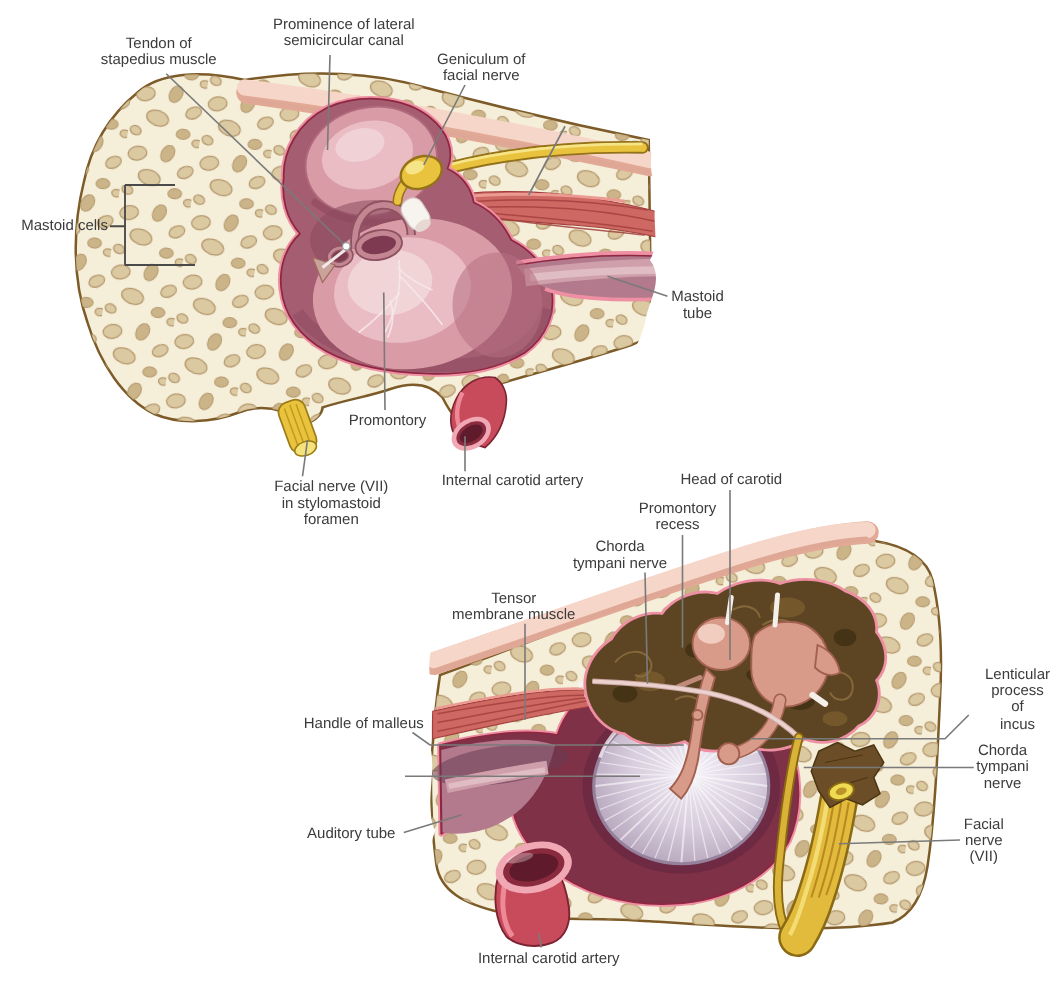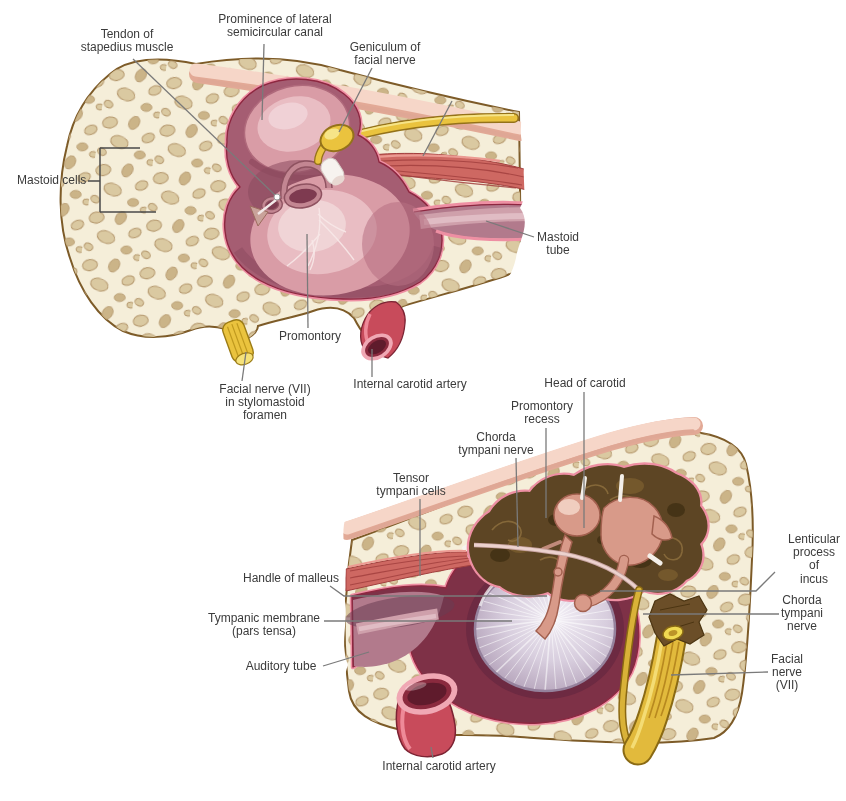--- a/index.html
+++ b/index.html
@@ -429,24 +429,22 @@
 in stylomastoid
 foramen</div>
 <div class="lbl" style="left:410px;top:378px">Internal carotid artery</div>
 
 <div class="lbl" style="left:585px;top:377px">Head of carotid</div>
 <div class="lbl" style="left:542px;top:400px">Promontory
 recess</div>
 <div class="lbl" style="left:496px;top:431px">Chorda
 tympani nerve</div>
 <div class="lbl" style="left:411px;top:472px">Tensor
-tympani cells</div>
+membrane muscle</div>
 <div class="lbl" style="left:291px;top:572px">Handle of malleus</div>
-<div class="lbl" style="left:264px;top:612px">Tympanic membrane
-(pars tensa)</div>
 <div class="lbl" style="left:281px;top:660px">Auditory tube</div>
 <div class="lbl" style="left:439px;top:760px">Internal carotid artery</div>
 <div class="lbl" style="left:814px;top:533px">Lenticular
 process of
 incus</div>
 <div class="lbl" style="left:802px;top:594px">Chorda
 tympani
 nerve</div>
 <div class="lbl" style="left:787px;top:653px">Facial nerve
 (VII)</div>

